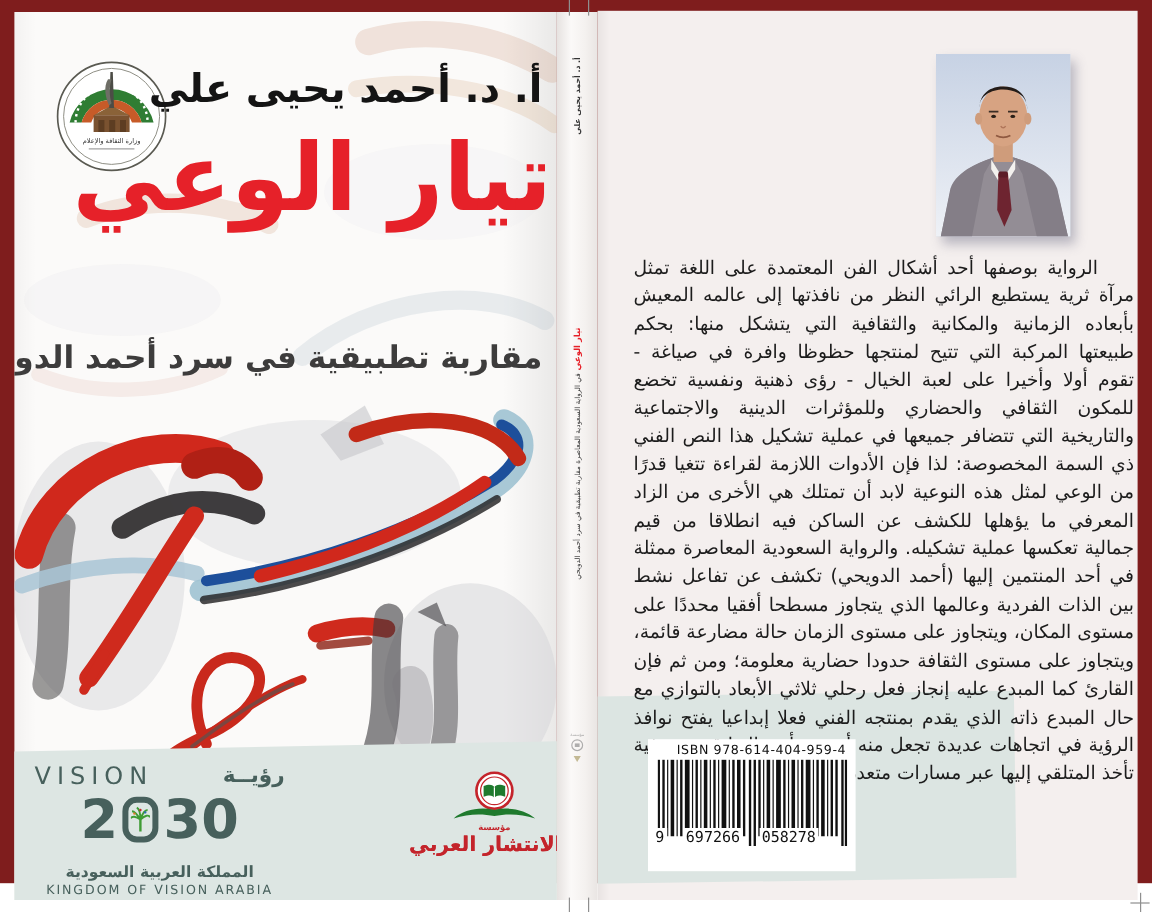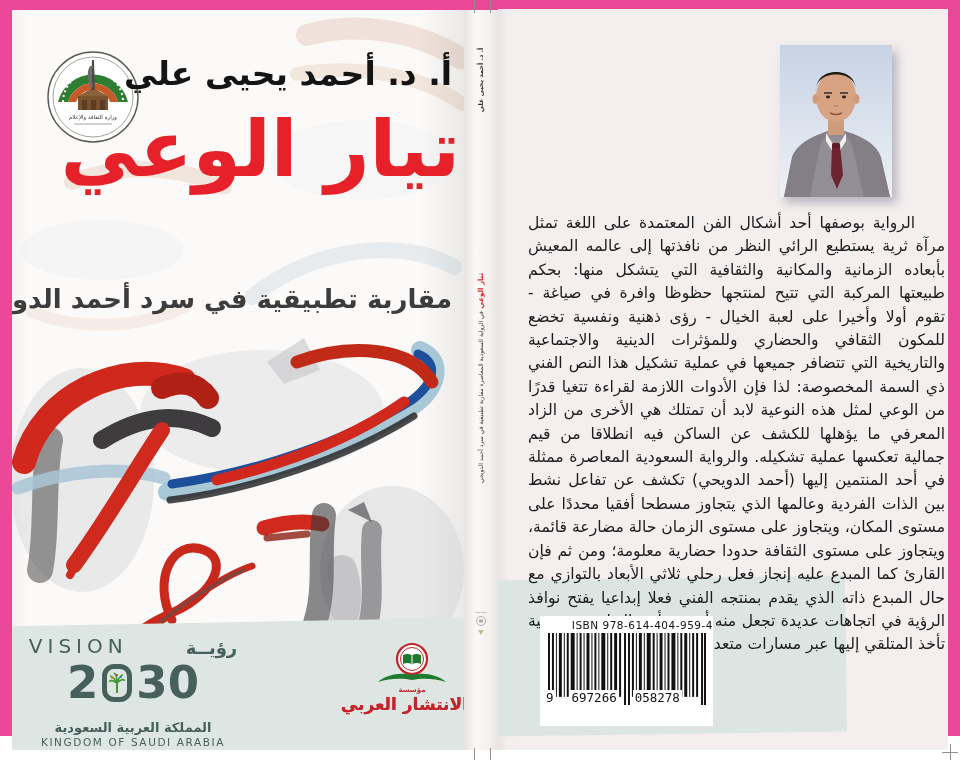--- a/index.html
+++ b/index.html
@@ -1,18 +1,18 @@
 <!DOCTYPE html>
 <html lang="ar"><head>
 <meta charset="utf-8">
 <style>
   * { margin:0; padding:0; box-sizing:border-box; }
   body { width:960px; height:760px; background:#ffffff; overflow:hidden;
          font-family:"DejaVu Sans","Liberation Sans",sans-serif; }
-  .page { position:relative; width:960px; height:736px; background:#ec4899; }
+  .page { position:relative; width:960px; height:736px; background:#7f1d1d; }
 
   
   .front { position:absolute; left:12px; top:10px; width:452px; height:740px;
            background:#fbfaf9; overflow:hidden; }
   .front::after { content:""; position:absolute; inset:0;
            background:linear-gradient(90deg, rgba(0,0,0,.03), transparent 4%, transparent 90%, rgba(0,0,0,.07)); pointer-events:none; }
   .spine { position:absolute; left:464px; top:10px; width:34px; height:740px;
            background:linear-gradient(90deg,#e6e2e0,#fbf9f8 35%,#f4f1ef 70%,#e9e5e3); }
   .back  { position:absolute; left:498px; top:9px; width:450px; height:741px;
            background:#f4efee; overflow:hidden; }
@@ -33,21 +33,21 @@
                   font-size:78px; font-weight:bold; letter-spacing:-2px; z-index:3; white-space:nowrap; }
   .front-sub1 { position:absolute; right:12px; top:236px; direction:rtl; color:#3d3c3c;
                 font-size:26px; font-weight:bold; z-index:3; white-space:nowrap; }
   .front-sub2 { position:absolute; right:12px; top:274px; direction:rtl; color:#3d3c3c;
                 font-size:26px; font-weight:bold; z-index:3; white-space:nowrap; }
   .painting { position:absolute; inset:0; z-index:1; }
 
   
   .vision { position:absolute; left:18px; top:624px; width:206px; z-index:3;
             color:#47605c; text-align:center; }
-  .vision .row1 { display:flex; justify-content:center; align-items:flex-end; gap:10px; }
+  .vision .row1 { display:flex; justify-content:center; align-items:center; gap:10px; }
   .vision .v-en { font-size:20px; letter-spacing:5px; font-weight:500; }
   .vision .v-ar { font-size:18px; font-weight:bold;margin-left:48px; }
   .vision .row2 { display:flex; justify-content:center; align-items:center; gap:2px;
                   font-size:45px; font-weight:bold; line-height:1; margin-top:2px; }
   .zero-palm { width:30px; height:38px; border:5px solid #47605c; border-radius:12px;
                display:flex; align-items:center; justify-content:center; margin:0 2px; }
   .vision .row3 { font-size:13px; font-weight:bold; margin-top:15px; direction:rtl; }
   .vision .row4 { font-size:10.5px; letter-spacing:1.6px; margin-top:1px; }
 
   
@@ -67,22 +67,22 @@
                 opacity:.65; text-align:center; }
 
   
   .photo { position:absolute; left:282px; top:36px; width:112px; height:152px; z-index:2;
            box-shadow:5px 6px 9px rgba(110,110,135,.45); background:#d9e1ec; }
   .blurb { position:absolute; left:30px; top:203px; width:417px; direction:rtl;
            text-align:justify; text-indent:30px; color:#1c1c1c;
            font-size:15.6px; line-height:23.4px; font-weight:500; z-index:2; }
   .barcode-box { position:absolute; left:42px; top:607px; width:173px; height:110px;
                  background:#fff; z-index:3; padding-top:3px; }
-  .isbn { text-align:right; font-size:10.5px; color:#111; letter-spacing:.5px;
-          font-family:"DejaVu Sans","Liberation Sans",sans-serif; }
+  .isbn { text-align:left; font-size:10.5px; color:#111; letter-spacing:.5px;
+          font-family:"DejaVu Sans","Liberation Sans",sans-serif;padding-left:24px; }
   .bars { display:block; margin:2px auto 0; }
   .bc-digits { display:flex; justify-content:flex-start; gap:14px; padding-left:4px;
                margin-top:-15px; font-family:"DejaVu Sans Mono","Liberation Mono",monospace;
                font-size:12.5px; color:#111; }
   .bc-digits span { background:#fff; padding:0 2px; }
 
   
   .mark { position:absolute; background:#8f8f8f; }
 </style>
 </head>
@@ -171,21 +171,21 @@
             <path d="M8,21 L8,11" stroke="#3f9c35" stroke-width="2" fill="none"></path>
             <path d="M8,11 C4,8 1,8 0,10 M8,11 C5,6 3,4 1,4 M8,11 C8,5 7,2 5,1 M8,11 C10,5 12,3 14,3 M8,11 C12,7 15,7 16,9" stroke="#3f9c35" stroke-width="1.6" fill="none"></path>
             <circle cx="3" cy="6" r="1" fill="#e07b28"></circle>
             <circle cx="12" cy="5" r="1" fill="#2b6fae"></circle>
             <circle cx="8" cy="3" r="1" fill="#c22a2a"></circle>
           </svg>
         </span>
         <span>30</span>
       </div>
       <div class="row3">المملكة العربية السعودية</div>
-      <div class="row4">KINGDOM OF SAUDI ARABIA</div>
+      <div class="row4">KINGDOM OF VISION ARABIA</div>
     </div>
 
     <div class="publisher">
       <svg width="80" height="46" viewBox="0 0 80 46" style="display:block;margin:0 auto;">
         <circle cx="40" cy="17" r="15" fill="#fff" stroke="#c4242b" stroke-width="2.2"></circle>
         <circle cx="40" cy="17" r="11.5" fill="none" stroke="#c4242b" stroke-width="1"></circle>
         <path d="M31,13 C36,11 39,12 40,14 C41,12 44,11 49,13 L49,22 C44,20 41,21 40,23 C39,21 36,20 31,22 Z" fill="#1f7a2e"></path>
         <path d="M40,14 L40,23" stroke="#fff" stroke-width="1"></path>
         <path d="M40,33 C28,30 14,33 6,40 C18,36 30,36 40,38 C50,36 62,36 74,40 C66,33 52,30 40,33 Z" fill="#1f7a2e"></path>
       </svg>

